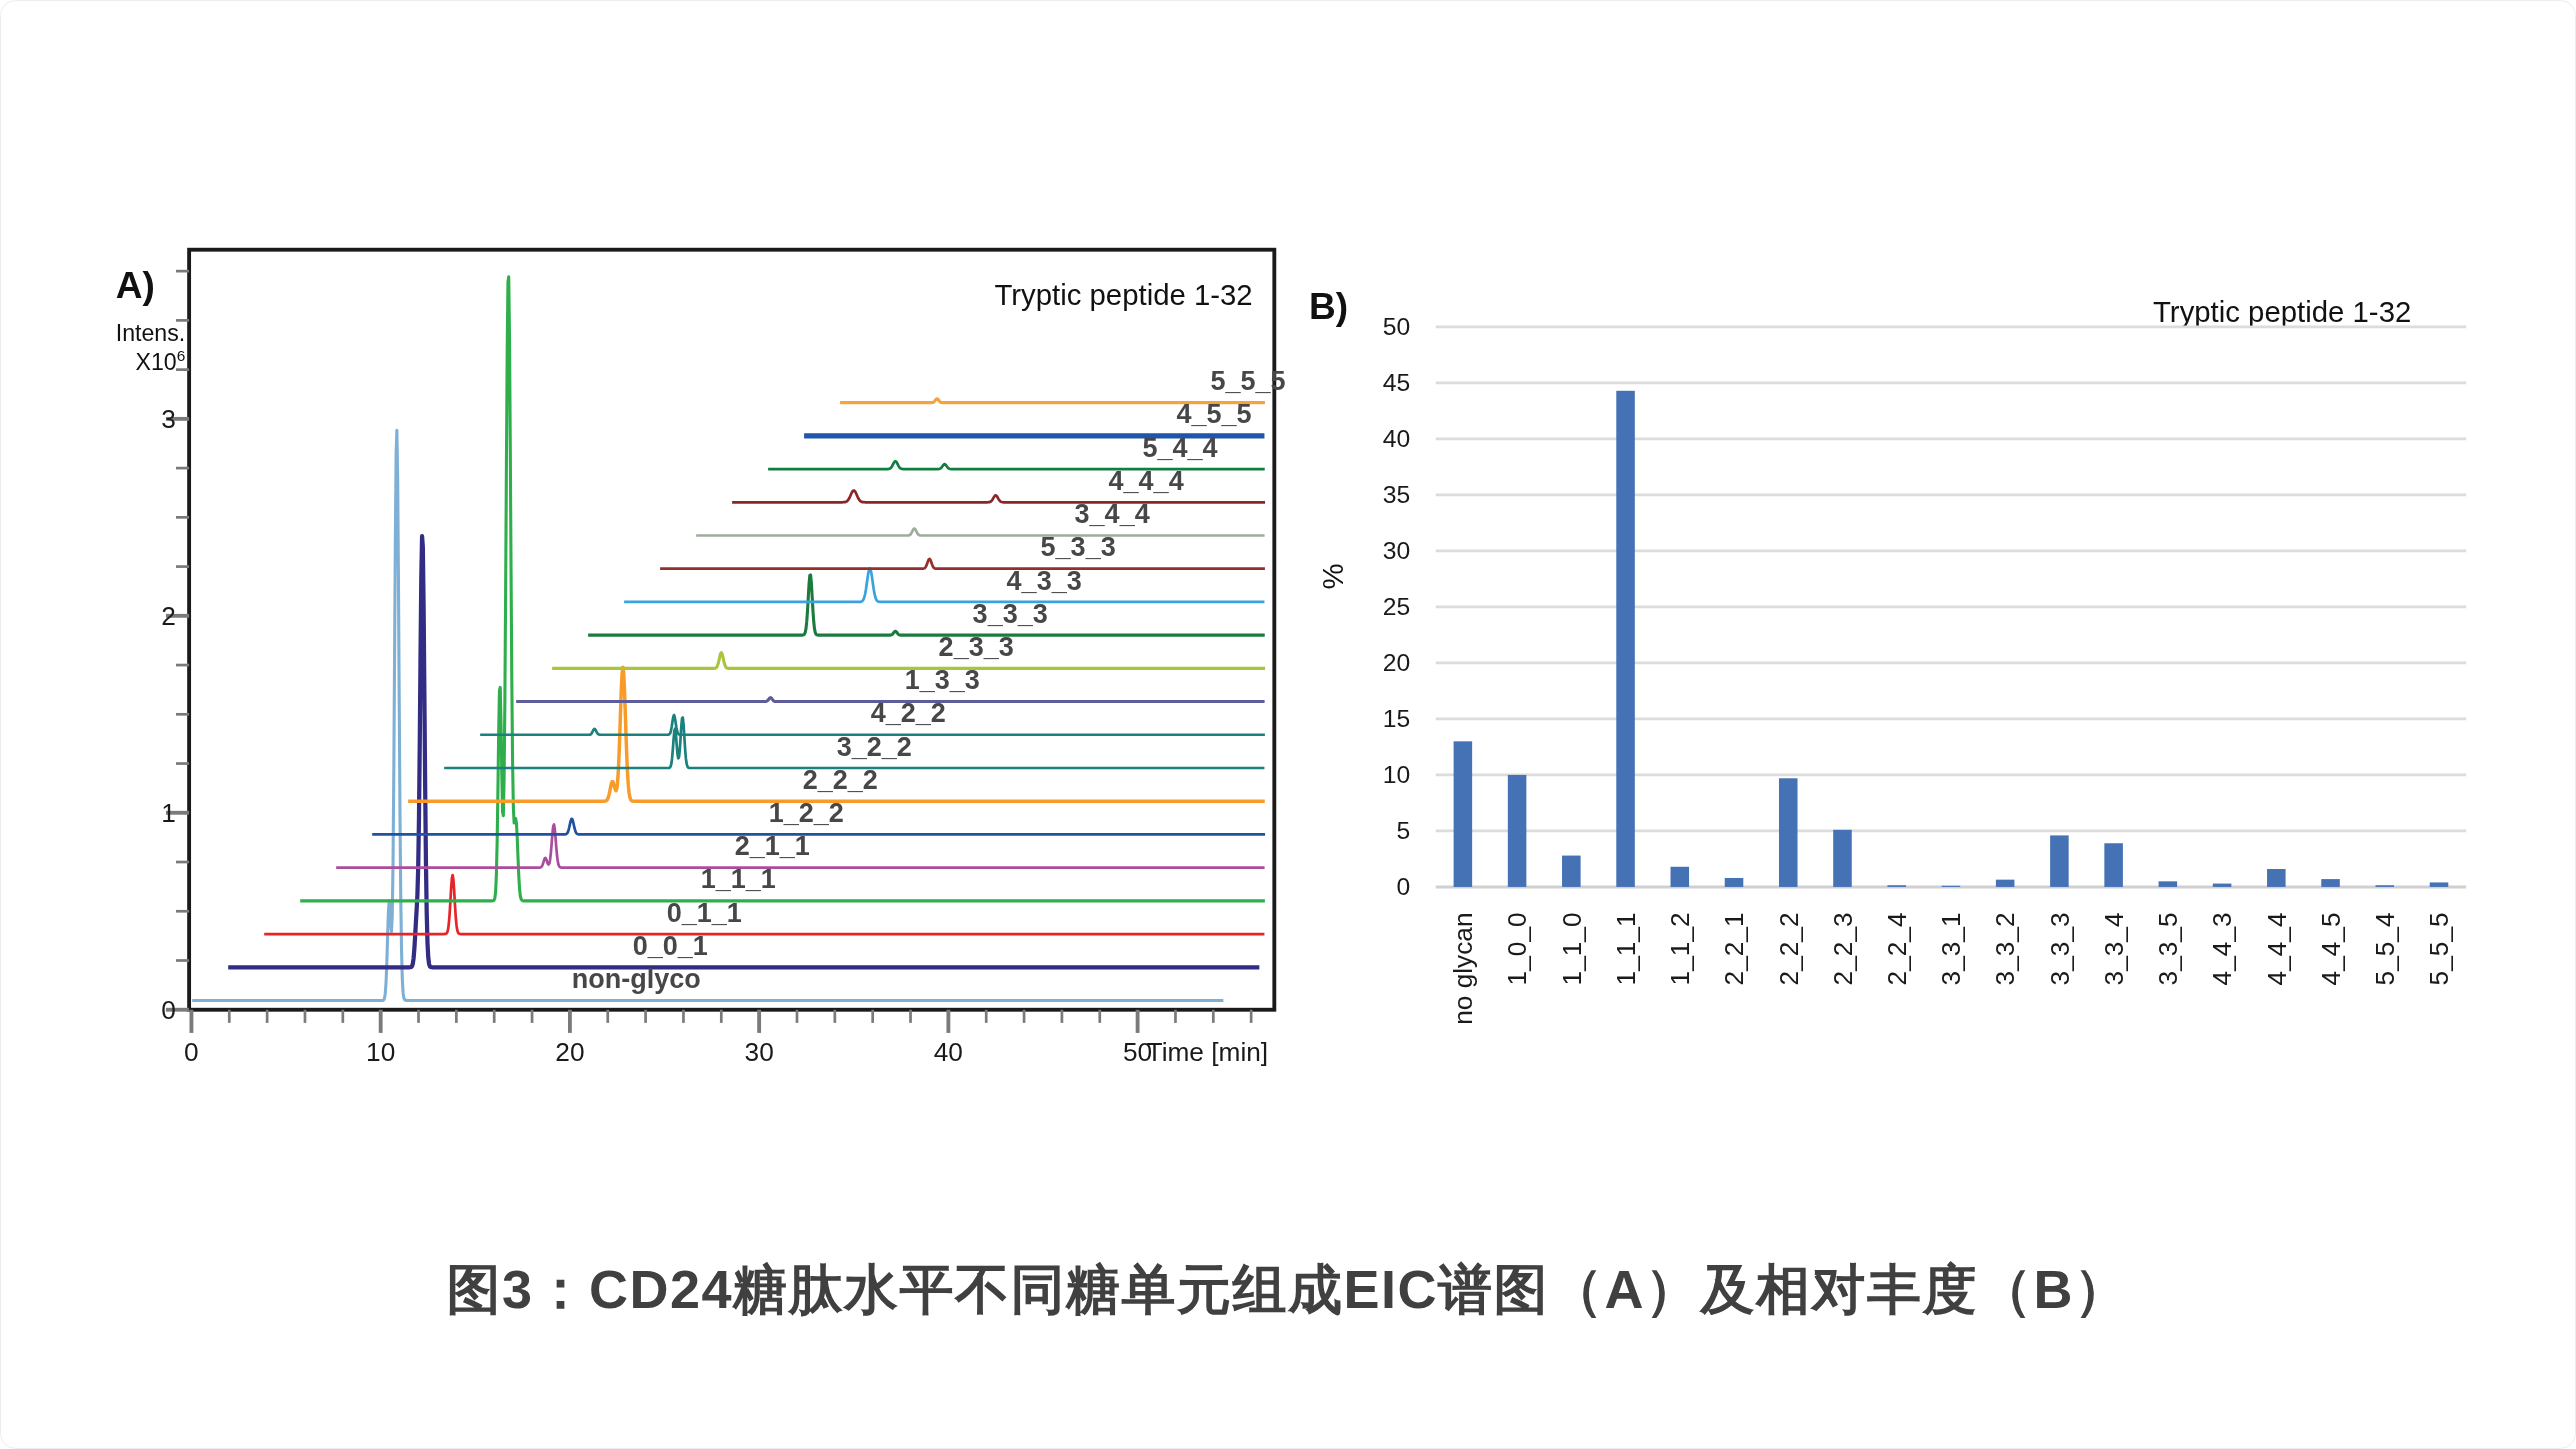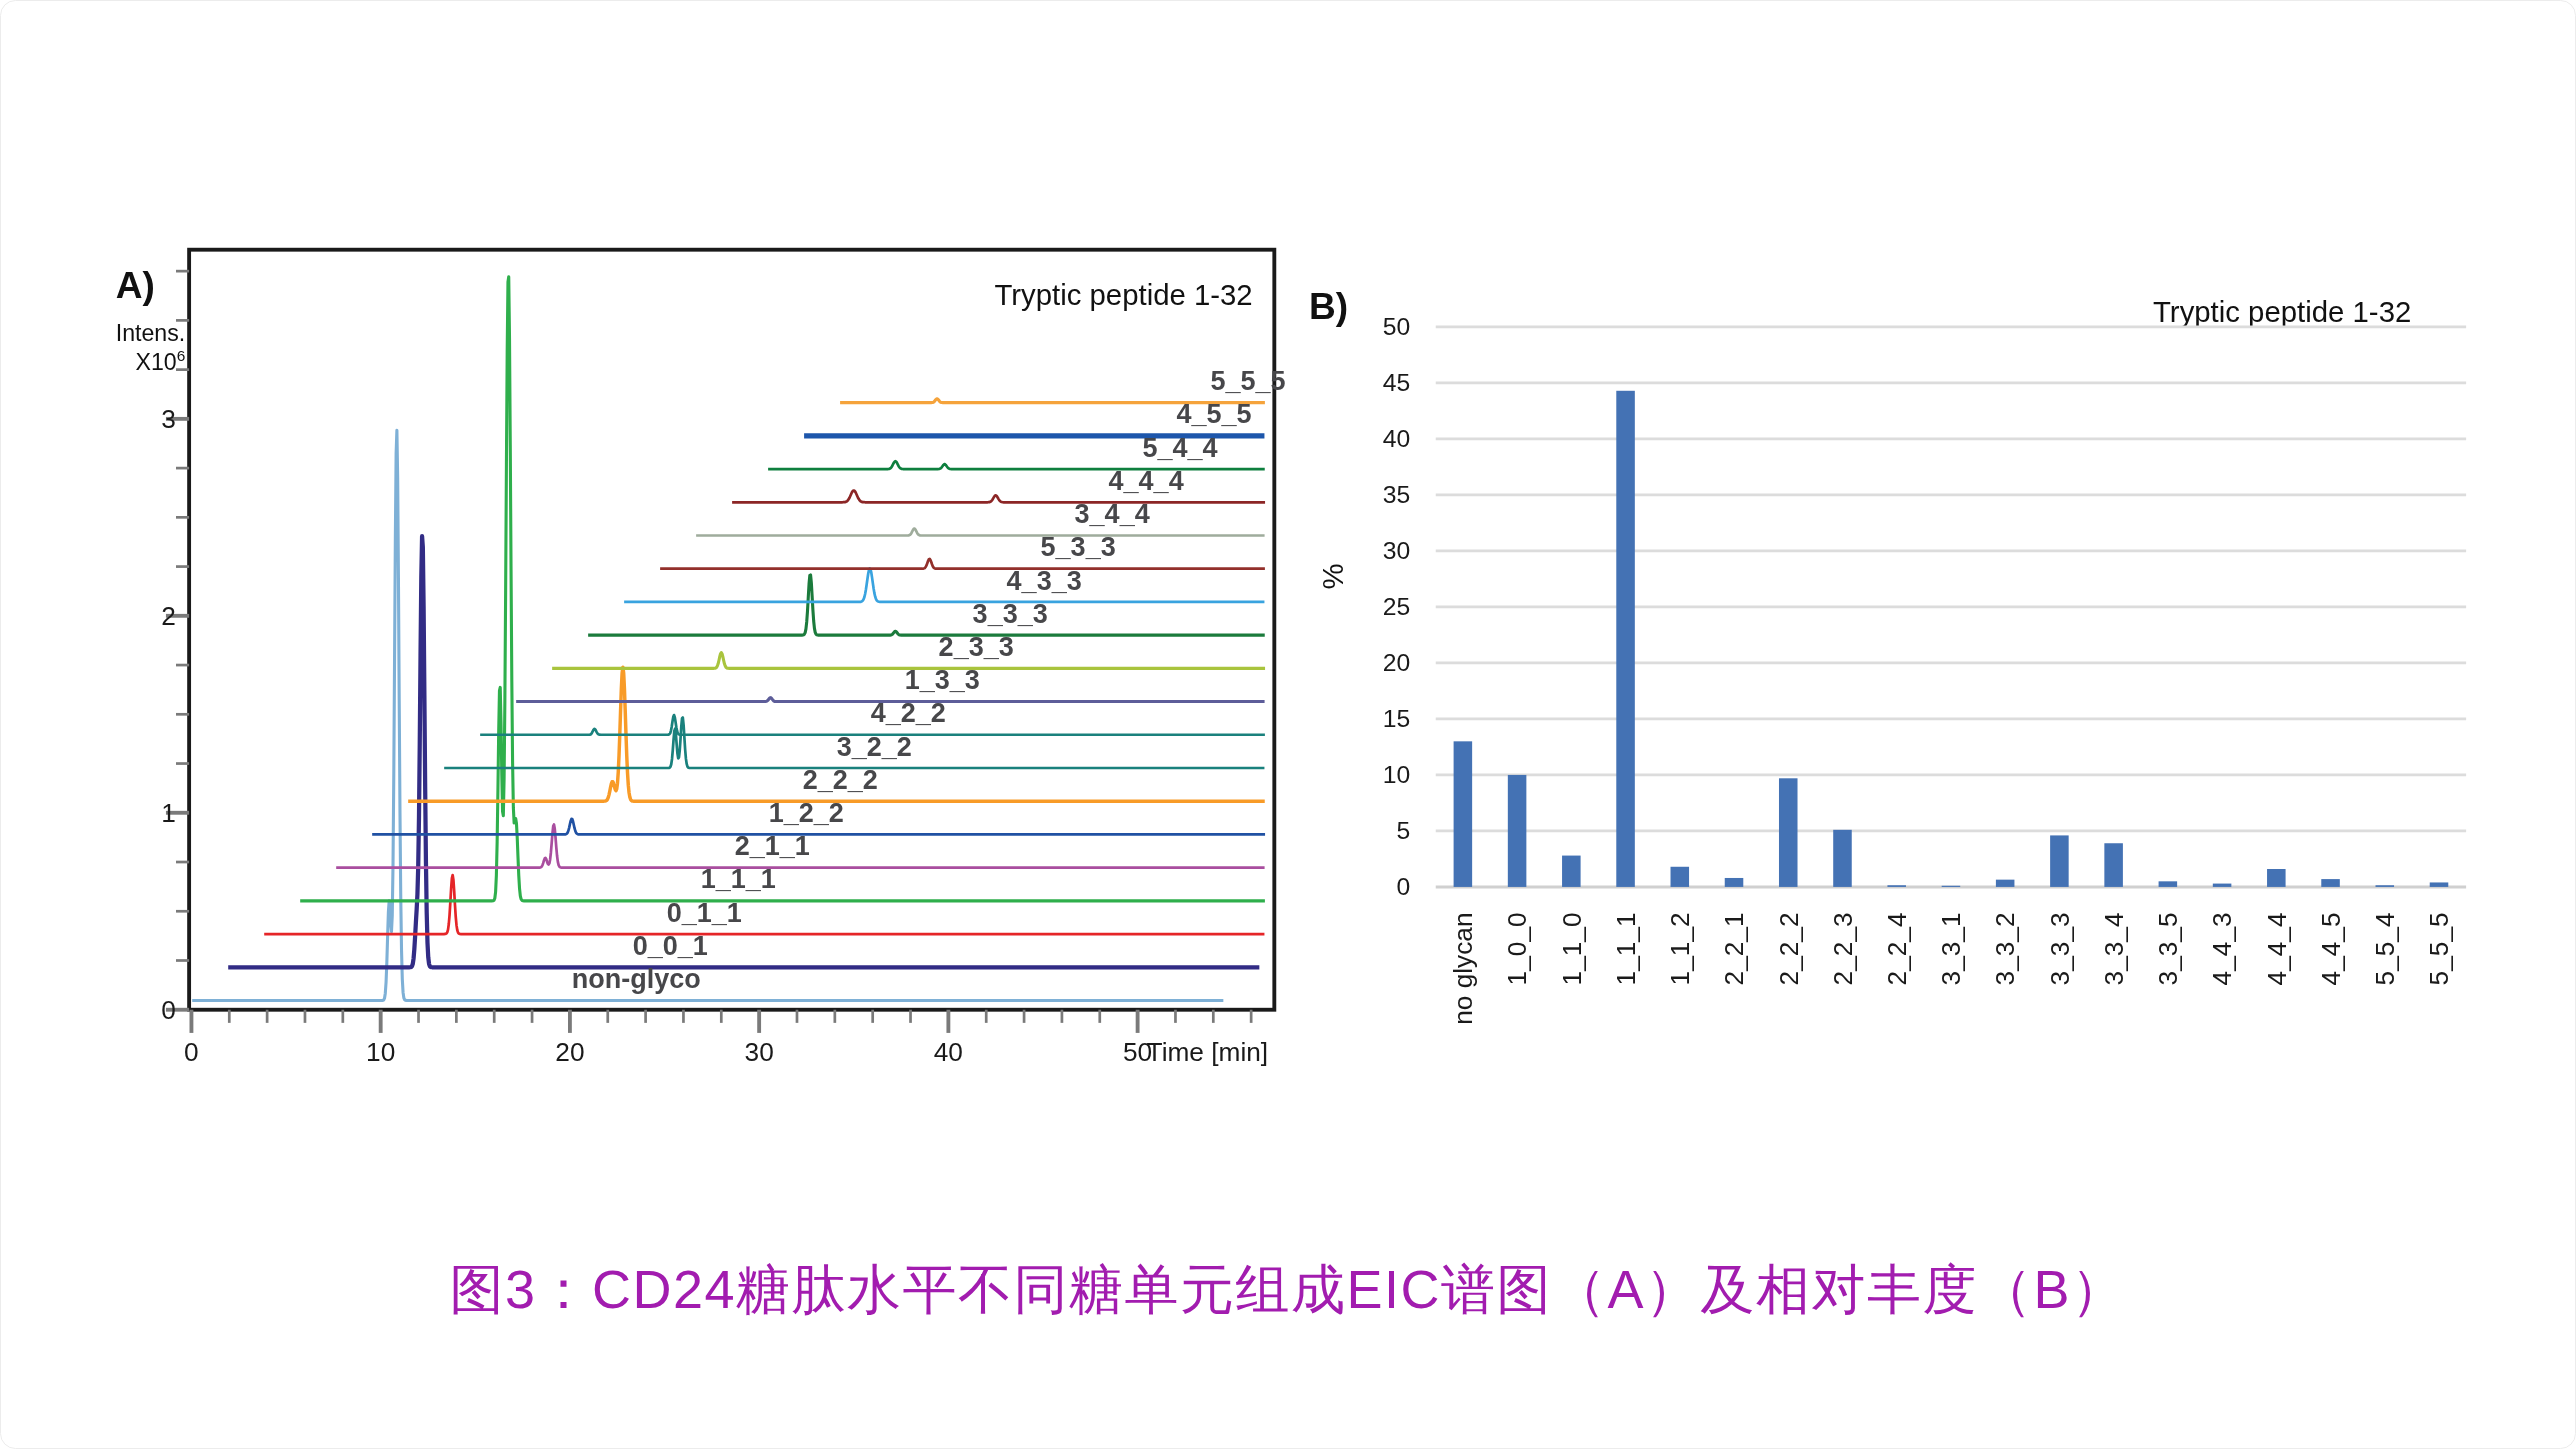--- a/index.html
+++ b/index.html
@@ -12,21 +12,21 @@
   .plabel{font-size:48px;font-weight:bold;fill:#111;}
   .ptitle{font-size:38px;fill:#111;}
   .axside{font-size:30px;fill:#111;}
   .axnum{font-size:34px;fill:#1a1a1a;}
   .trlabel{font-size:35px;font-weight:600;fill:#47474a;}
   .bnum{font-size:32px;fill:#1a1a1a;}
   .bcat{font-size:34px;fill:#1a1a1a;}
   .ylab{font-size:38px;fill:#111;}
   .caption{
     position:absolute;left:0;top:1253px;width:100%;text-align:center;
-    font-size:54px;font-weight:400;color:#a21caf;letter-spacing:1.5px;
+    font-size:54px;font-weight:700;color:#404040;letter-spacing:1.5px;
     font-family:"Liberation Sans",sans-serif;
   }
 </style>
 </head>
 <body>
 
 <div class="fig">
   <svg id="chart" viewBox="0 0 3334 1876" width="2576" height="1449">
 
     <g id="panelA">

